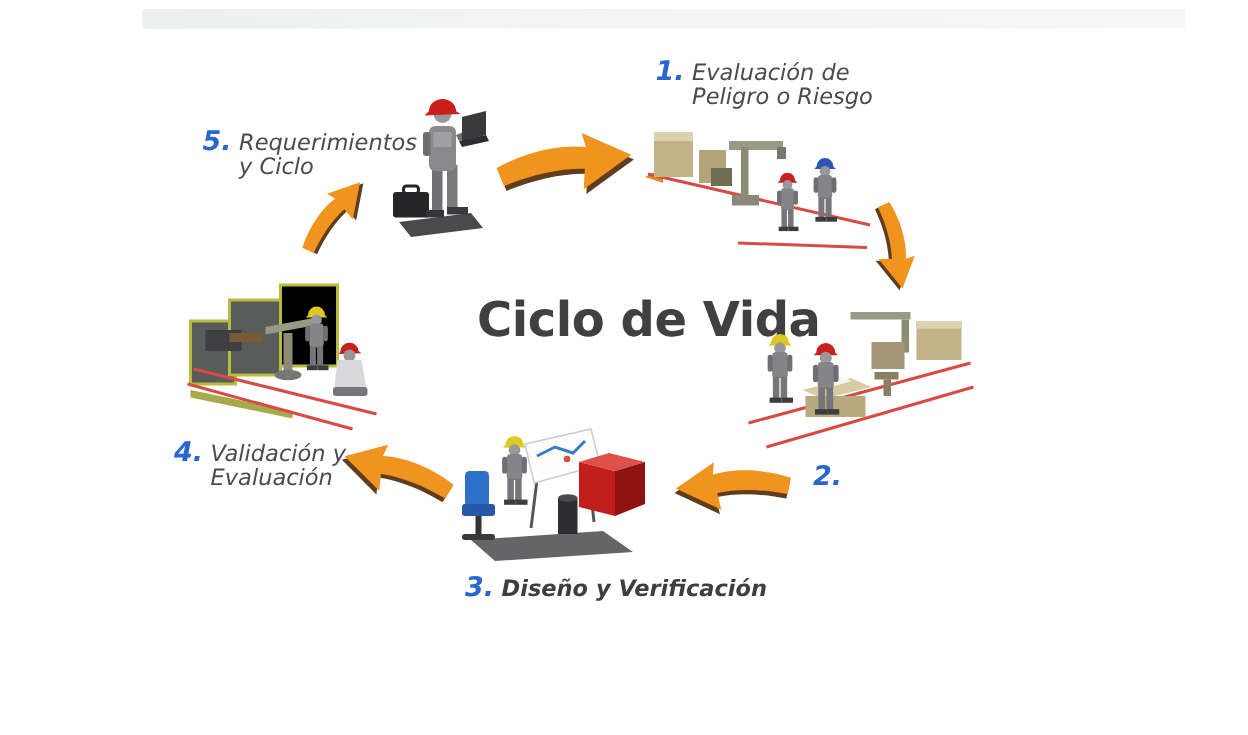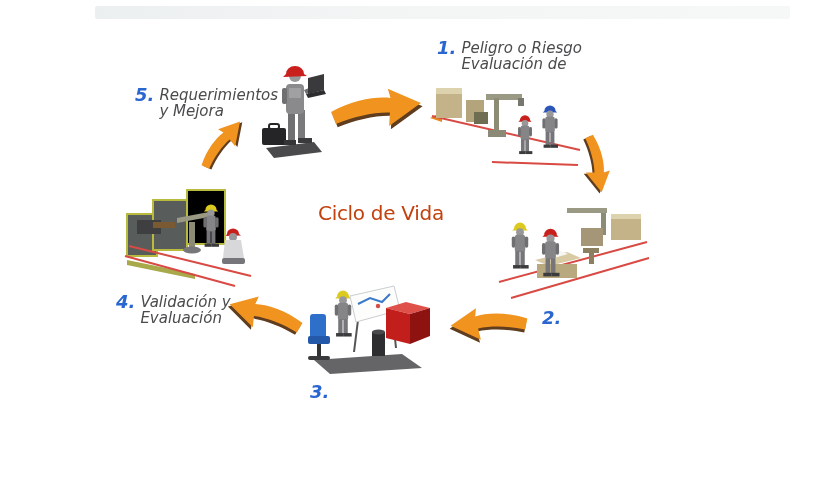--- a/index.html
+++ b/index.html
@@ -7,21 +7,21 @@
     position:relative;width:832px;height:490px;background:#ffffff;overflow:hidden;
     font-family:"DejaVu Sans", sans-serif;
   }
   .top-strip{
     position:absolute;left:95px;top:6px;width:695px;height:13px;
     background:linear-gradient(90deg,#eceff0 0%,#f3f5f5 40%,#f6f8f8 100%);
     border-radius:2px;
   }
   .title{
     position:absolute;left:318px;top:199px;
-    color:#c2410c;font-size:20px;font-weight:normal;line-height:29px;letter-spacing:-0.3px;
+    color:#404040;font-size:32px;font-weight:bold;line-height:29px;letter-spacing:-0.3px;
   }
   .stage-label{
     position:absolute;display:flex;align-items:flex-start;gap:5px;
     font-style:italic;color:#4b4b4d;font-size:15px;line-height:16px;
   }
   .stage-label .num{
     color:#2a66d0;font-weight:bold;font-size:18px;line-height:16px;font-style:italic;
   }
   .stage-label .txt span{display:block;}
   .stage-label .txt span:empty{display:none;}
@@ -58,48 +58,52 @@
 
   <div class="top-strip"></div>
 
   <div class="title">
     <div>Ciclo de Vida</div>
   </div>
 
   <div class="stage-label" style="left:437px;top:40px;">
     <span class="num">1.</span>
     <span class="txt">
+      <span>Evaluación de</span>
       <span>Peligro o Riesgo</span>
-      <span>Evaluación de</span>
     </span>
   </div>
 
   <div class="stage-label" style="left:542px;top:310px;">
     <span class="num">2.</span>
     <span class="txt">
     </span>
   </div>
 
   <div class="stage-label bold" style="left:310px;top:384px;">
     <span class="num">3.</span>
+    <span class="txt">
+      <span>Diseño y Verificación</span>
+
+    </span>
   </div>
 
   <div class="stage-label" style="left:116px;top:294px;">
     <span class="num">4.</span>
     <span class="txt">
       <span>Validación y</span>
       <span>Evaluación</span>
     </span>
   </div>
 
   <div class="stage-label" style="left:135px;top:87px;">
     <span class="num">5.</span>
     <span class="txt">
       <span>Requerimientos</span>
-      <span>y Mejora</span>
+      <span>y Ciclo</span>
     </span>
   </div>
 
   <div class="arrow" style="left:328px;top:84px;transform:rotate(-5deg);">
     <svg width="96" height="48">
         <use href="#swoosh"></use>
       </svg>
   </div>
   <div class="arrow" style="left:566px;top:148px;transform:rotate(82deg);">
     <svg width="62" height="31">

